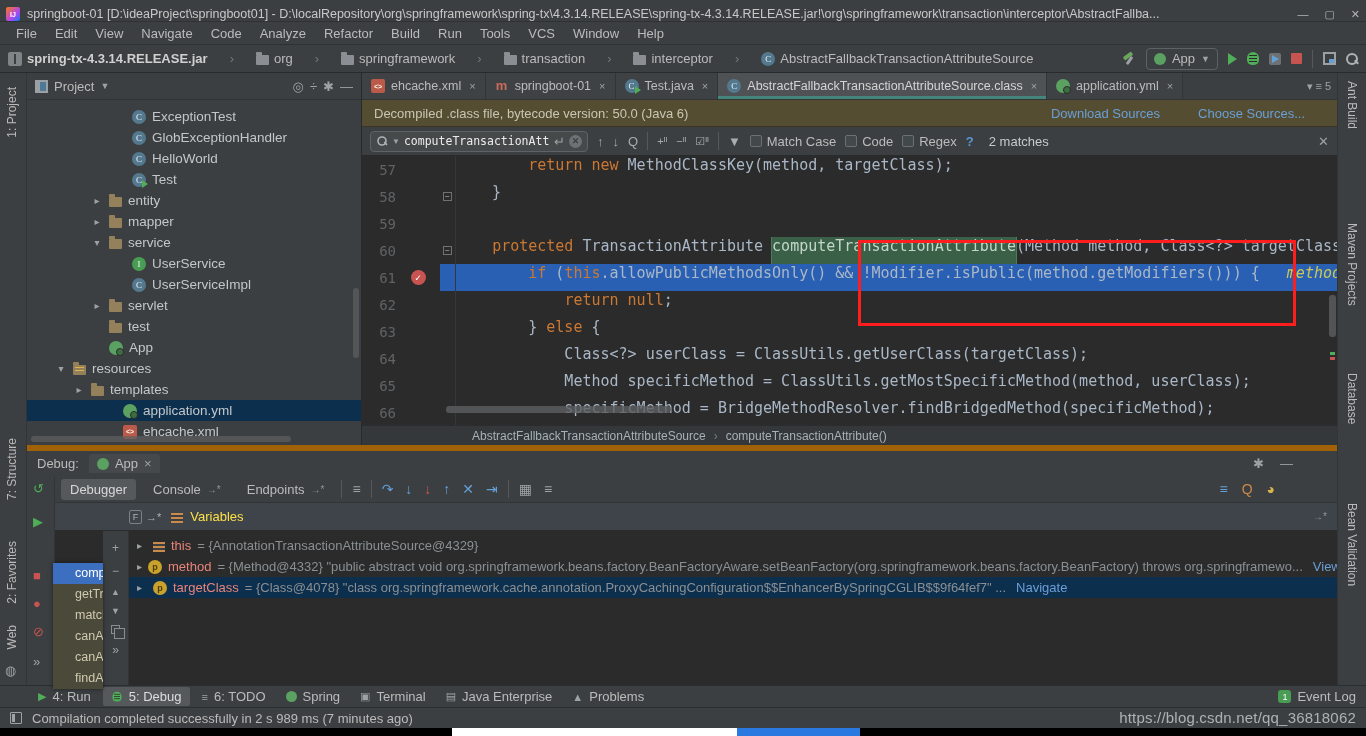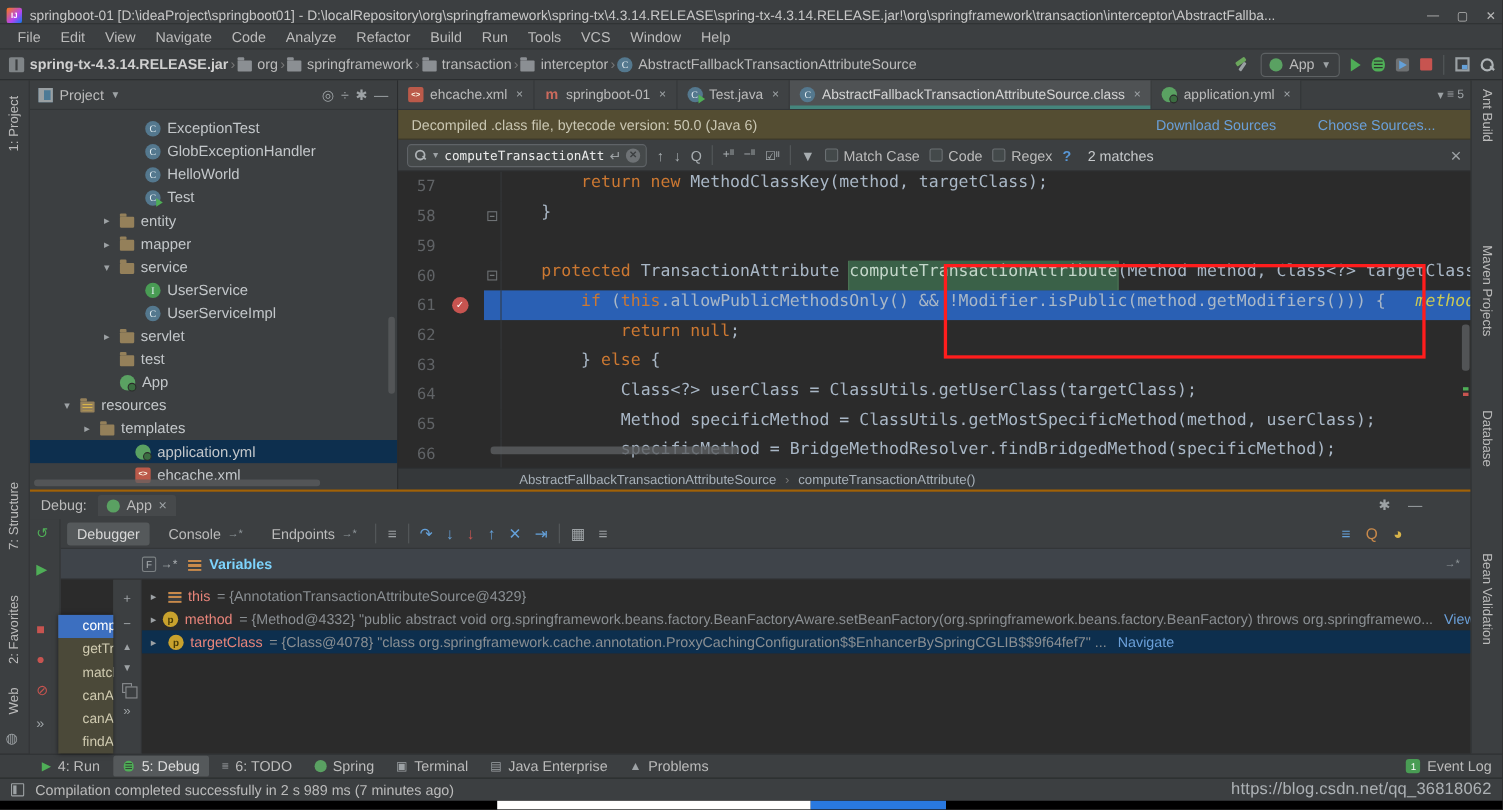--- a/index.html
+++ b/index.html
@@ -9,21 +9,21 @@
 
   
   .titlebar{height:22px;background:#3c3f41;display:flex;align-items:flex-end;padding:0 6px;border-bottom:1px solid #2f3234}
   .ij-logo{width:14px;height:14px;border-radius:2px;background:linear-gradient(135deg,#f97a12,#b345f1 60%,#067cf1);color:#fff;
     font-size:7px;font-weight:bold;display:flex;align-items:center;justify-content:center;margin-right:7px}
   .title-text{flex:1;color:#c8c8c8;font-size:12.5px;white-space:nowrap;overflow:hidden}
   .wctrls{display:flex;gap:16px;color:#b6b6b6;font-size:11px;margin-left:8px}
   .menubar{height:23px;background:#3c3f41;display:flex;align-items:center;padding-left:8px;gap:2px;border-bottom:1px solid #2f3234}
   .menu-item{padding:2px 8px;color:#bbbbbb}
   .navbar{height:28px;background:#3c3f41;display:flex;align-items:center;padding:0 8px;border-bottom:1px solid #282b2d}
-  .crumbs{display:flex;align-items:flex-end;gap:0;flex:1;overflow:hidden;white-space:nowrap}
+  .crumbs{display:flex;align-items:flex-end;gap:20px;flex:1;overflow:hidden;white-space:nowrap}
   .crumb{display:flex;align-items:center;gap:5px;color:#bbbbbb}
   .crumb.first .lbl{font-weight:bold;color:#d0d0d0}
   .crumb-sep{color:#777;margin:0 2px}
   .nav-tools{display:flex;align-items:center;gap:10px;margin-left:10px}
 
   
   .ic{display:inline-block;width:14px;height:14px;position:relative;flex:none}
   .ic-class,.ic-class-run,.ic-interface,.ic-spring{border-radius:50%;background:#54788e;color:#e8f1f5;font-size:9px;
     display:inline-flex;align-items:center;justify-content:center;font-family:"Liberation Serif",serif}
   .ic-interface{background:#499c54}
@@ -121,39 +121,39 @@
   .c-match{color:#c3d6c9;background:#3a6148;box-shadow:0 0 0 1px #4e7a59}
   .c-hint{color:#cbc954;font-style:italic}
   .red-rect{position:absolute;left:496px;top:84px;width:438px;height:86px;border:3px solid #ff1d1d;z-index:8;pointer-events:none}
   .hthumb{position:absolute;left:84px;top:250px;width:225px;height:7px;background:#5c5f61;border-radius:3px;opacity:.8;z-index:9}
   .vtrack{position:absolute;right:0;top:0;bottom:0;width:9px}
   .vthumb{position:absolute;right:1px;top:139px;width:7px;height:42px;background:#5c5f61;border-radius:3px;opacity:.8}
   .stripe-mark{position:absolute;right:2px;width:5px;height:3px}
   .crumbbar{height:20px;background:#35383a;display:flex;align-items:center;padding-left:110px;gap:8px;font-size:12px;color:#a7b0b8;border-top:1px solid #2a2d2f}
 
   
-  .debugwin{position:absolute;left:27px;right:29px;top:372px;height:240px;background:#3c3f41;border-top:2px solid #a16207}
+  .debugwin{position:absolute;left:27px;right:29px;top:372px;height:240px;background:#3c3f41;border-top:6px solid #a16207}
   .dbg-header{height:25px;display:flex;align-items:center;padding:0 10px;gap:10px}
   .dbg-session{display:flex;align-items:center;gap:6px;padding:2px 8px;background:#46494b;border-radius:3px 3px 0 0}
   .dbg-head-right{margin-left:auto;display:flex;gap:16px;color:#9da2a5;margin-right:34px}
   .dbg-toolbar{height:27px;margin-left:28px;display:flex;align-items:center;gap:8px;border-bottom:1px solid #323537;padding:0 6px}
   .dtab{display:flex;align-items:center;gap:6px;padding:3px 9px;border-radius:3px;color:#bbbbbb}
   .dtab.active{background:#55595b;color:#d8d8d8}
   .dtab .mini{font-size:10px;color:#8f969a}
   .dstep{font-size:14px;color:#64a0d8;padding:0 2px}
   .dstep.red{color:#c75450}
   .dstep.grey{color:#9da2a5}
   .ddiv{width:1px;height:18px;background:#55595b}
   .dbg-right-ics{margin-left:auto;display:flex;gap:14px;margin-right:56px;font-size:14px}
   .dbg-stripe{position:absolute;left:0;top:25px;bottom:0;width:28px;background:#3c3f41;border-right:1px solid #323537;z-index:3}
   .dbg-stripe .si{position:absolute;left:6px;font-size:13px}
   .vars-header{position:absolute;left:28px;right:0;top:52px;height:28px;background:#3f444a;border-bottom:1px solid #2b2b2b;display:flex;align-items:center;padding-left:74px;gap:10px}
   .ftab{display:flex;align-items:center;gap:4px;color:#aeb3b6;font-size:11px}
   .ftab .fbox{width:13px;height:14px;border:1px solid #7c8184;border-radius:2px;font-size:9px;display:flex;align-items:center;justify-content:center;color:#aeb3b6}
-  .vars-title{display:flex;align-items:center;gap:7px;color:#7dd3fc;font-weight:bold}
+  .vars-title{display:flex;align-items:center;gap:7px;color:#fde047;font-weight:normal}
   .vh-right{margin-left:auto;margin-right:10px;color:#8f969a;font-size:10px}
   .frames-bg{position:absolute;left:28px;top:80px;bottom:0;width:48px;background:#2b2b2b}
   .watches-col{position:absolute;left:76px;top:80px;bottom:0;width:26px;background:#3c3f41;border-right:1px solid #323537;display:flex;flex-direction:column;align-items:center;padding-top:10px;gap:9px;color:#9da2a5;font-size:12px}
   .copy-ic{width:9px;height:9px;border:1px solid #8a8d90;position:relative}
   .copy-ic::after{content:"";position:absolute;left:2px;top:2px;width:9px;height:9px;border:1px solid #8a8d90;background:#3c3f41}
   .vars-list{position:absolute;left:102px;top:80px;right:0;bottom:0;background:#2b2b2b;padding-top:4px}
   .vrow{height:21px;display:flex;align-items:center;gap:6px;padding-left:8px;white-space:nowrap;overflow:hidden;font-size:13px}
   .vrow .chev{color:#9da2a5;font-size:10px;width:10px}
   .vrow.sel{background:#0d2f4e}
   .vname{color:#e8847a}

